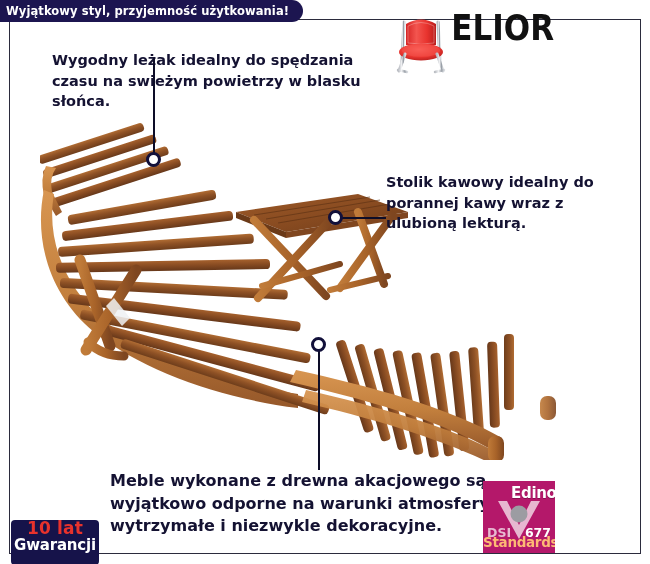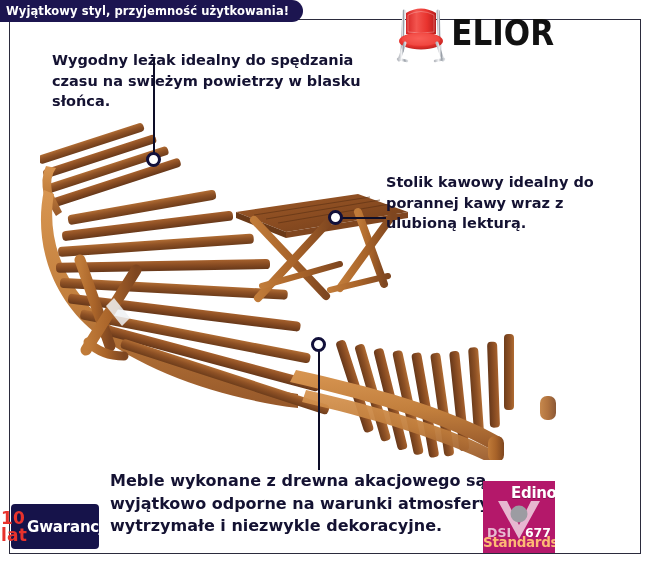--- a/index.html
+++ b/index.html
@@ -22,21 +22,21 @@
     position:absolute;left:0px;top:0px;height:22px;
     background:#1c1550;color:#ffffff;
     border-top-right-radius:11px;border-bottom-right-radius:11px;
     padding:0 14px 0 6px;display:flex;align-items:center;
     font-size:11.5px;font-weight:bold;letter-spacing:.1px;
     white-space:nowrap;z-index:6;
     font-family:"DejaVu Sans","Liberation Sans",sans-serif;
   }
 
   
-  .logo{position:absolute;right:18px;top:1px;display:flex;align-items:center;gap:2px;z-index:5;}
+  .logo{position:absolute;right:18px;top:12px;display:flex;align-items:flex-start;gap:2px;z-index:5;}
   .logo-chair{position:relative;width:56px;height:62px;}
   .logo-word{
     font-size:31px;font-weight:bold;color:#111111;letter-spacing:0px;
     font-family:"DejaVu Sans","Liberation Sans",sans-serif;line-height:1;
     transform:scaleY(1.15);
   }
 
   
   .callout{
     position:absolute;color:#141232;font-weight:bold;
@@ -51,23 +51,23 @@
   .lead{position:absolute;background:#0d0d28;z-index:5;}
   .lead-v{width:1.6px;}
   .lead-h{height:1.6px;}
   .marker{
     position:absolute;width:15px;height:15px;border-radius:50%;
     background:#ffffff;border:3px solid #12103a;box-sizing:border-box;z-index:6;
   }
 
   
   .badge-warranty{
-    position:absolute;left:11px;top:504px;width:88px;height:45px;
+    position:absolute;left:11px;top:520px;width:88px;height:45px;
     background:#16134a;border-radius:4px;z-index:6;
-    display:flex;flex-direction:row;align-items:center;justify-content:center;
+    display:flex;flex-direction:column;align-items:center;justify-content:flex-start;
     line-height:1;
   }
   .bw-top{color:#e8322c;font-size:17px;font-weight:bold;letter-spacing:.2px;}
   .bw-bot{color:#ffffff;font-size:15px;font-weight:bold;margin-top:1px;letter-spacing:-.2px;}
 
   .badge-edinos{
     position:absolute;right:17px;top:481px;width:72px;height:72px;
     background:#b4186a;z-index:6;overflow:hidden;
   }
   .be-top{

